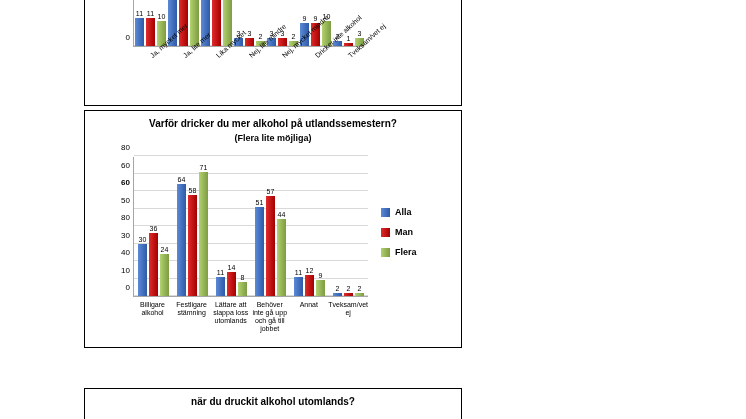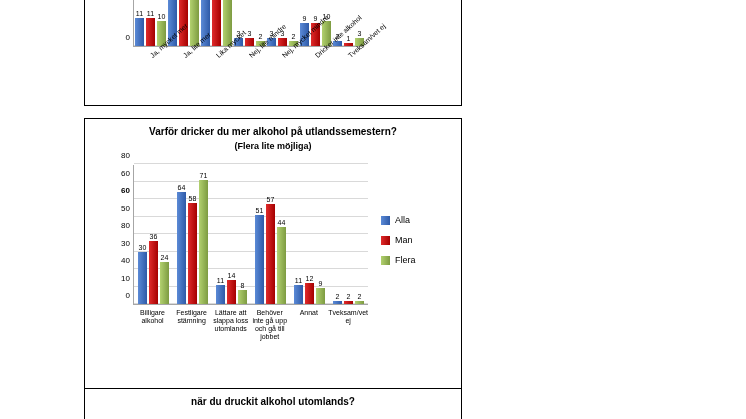--- a/index.html
+++ b/index.html
@@ -24,23 +24,23 @@
   
   #panel-top {
     left: 84px;
     top: -86px;
     width: 378px;
     height: 192px;
   }
   
   #panel-mid {
     left: 84px;
-    top: 118px;
+    top: 110px;
     width: 378px;
-    height: 278px;
+    height: 238px;
   }
   
   #panel-bot {
     left: 84px;
     top: 388px;
     width: 378px;
     height: 60px;
   }
   .chart-title {
     text-align: center;
@@ -142,20 +142,21 @@
     transform-origin: left top;
     transform: rotate(-42deg) translate(-2px, 2px);
     white-space: nowrap;
     display: block;
   }
   
   .legend {
     position: absolute;
     font-size: 9px;
     color: #000000;
+    font-weight: bold;
   }
   .legend-item {
     display: flex;
     align-items: center;
     margin-bottom: 10px;
   }
   .legend-swatch {
     width: 9px;
     height: 9px;
     margin-right: 5px;

